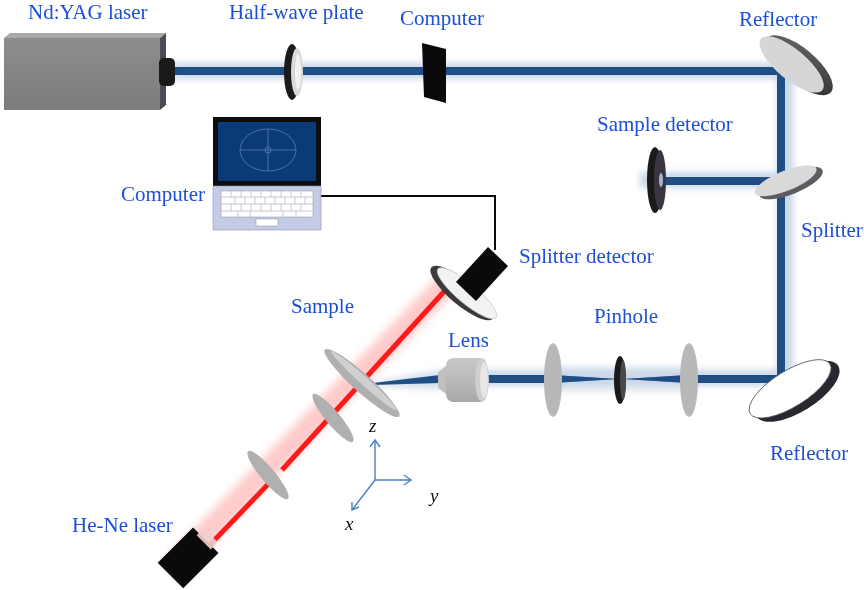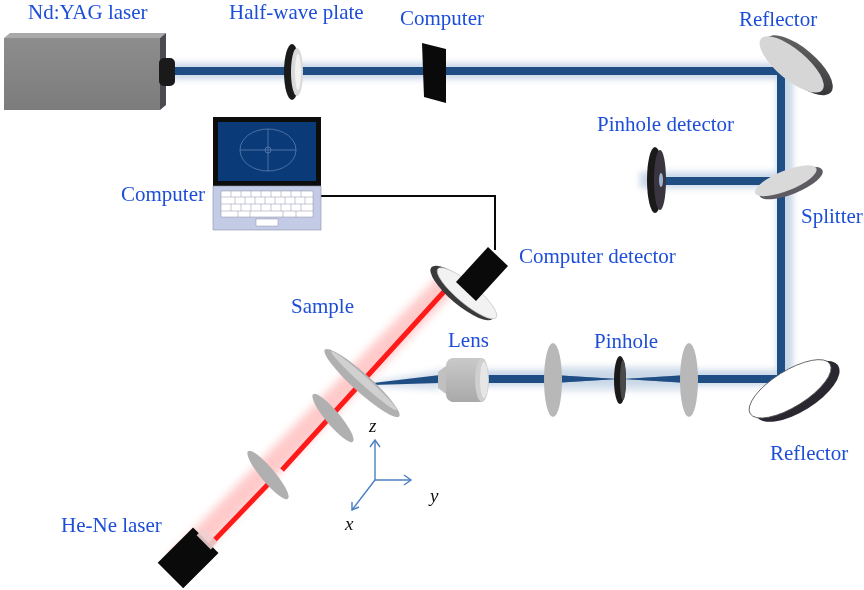--- a/index.html
+++ b/index.html
@@ -210,25 +210,25 @@
     <polyline points="404,475 411,480 404,485"></polyline>
     <line x1="375" y1="480" x2="352" y2="510"></line>
     <polyline points="352,502 352,510 359,507"></polyline>
   </g>
 </svg>
 
 <div class="label" style="left:28px; top:2px;">Nd:YAG laser</div>
 <div class="label" style="left:229px; top:2px;">Half-wave plate</div>
 <div class="label" style="left:400px; top:8px;">Computer</div>
 <div class="label" style="left:739px; top:9px;">Reflector</div>
-<div class="label" style="left:597px; top:114px;">Pinhole detector</div>
-<div class="label" style="left:801px; top:206px;">Splitter</div>
+<div class="label" style="left:597px; top:114px;">Sample detector</div>
+<div class="label" style="left:801px; top:220px;">Splitter</div>
 <div class="label" style="left:121px; top:184px;">Computer</div>
-<div class="label" style="left:519px; top:246px;">Computer detector</div>
+<div class="label" style="left:519px; top:246px;">Splitter detector</div>
 <div class="label" style="left:291px; top:296px;">Sample</div>
 <div class="label" style="left:448px; top:330px;">Lens</div>
-<div class="label" style="left:594px; top:331px;">Pinhole</div>
+<div class="label" style="left:594px; top:306px;">Pinhole</div>
 <div class="label" style="left:770px; top:443px;">Reflector</div>
-<div class="label" style="left:61px; top:515px;">He-Ne laser</div>
+<div class="label" style="left:72px; top:515px;">He-Ne laser</div>
 
 <div class="axis-label" style="left:369px; top:416px;">z</div>
 <div class="axis-label" style="left:430px; top:486px;">y</div>
 <div class="axis-label" style="left:345px; top:514px;">x</div>
 
 </body></html>

